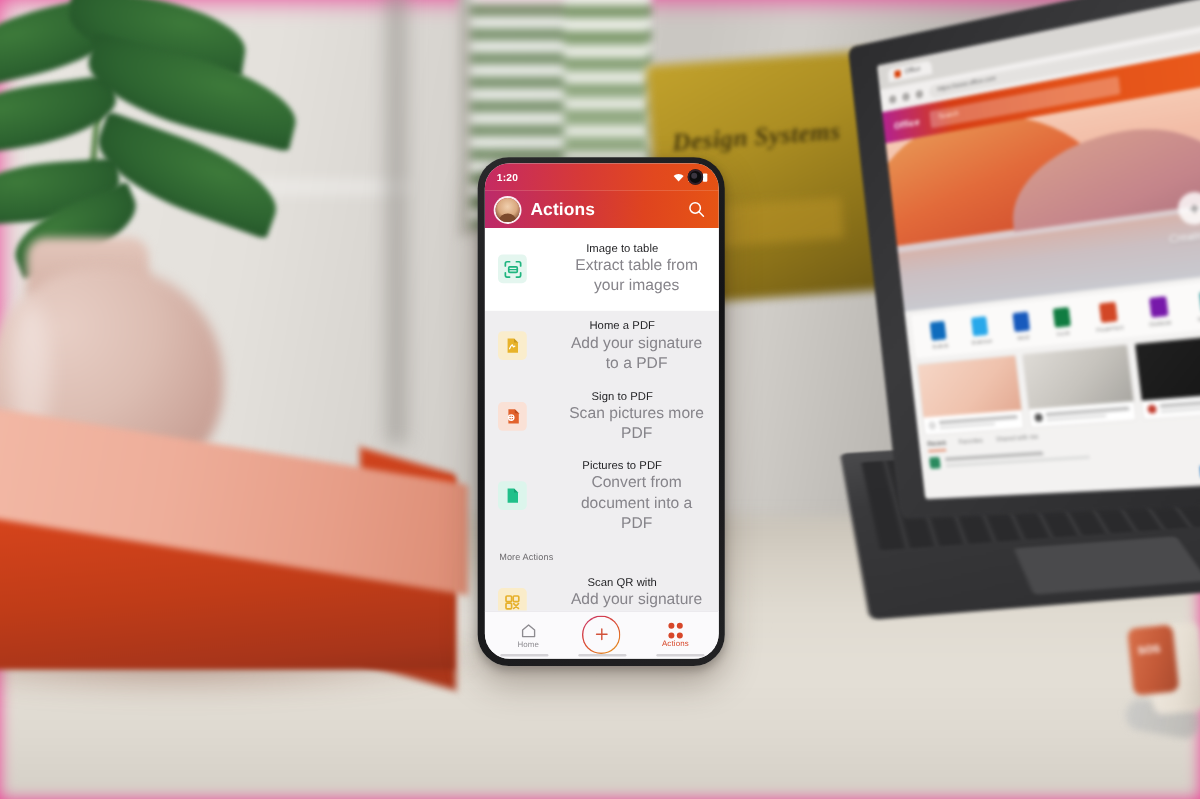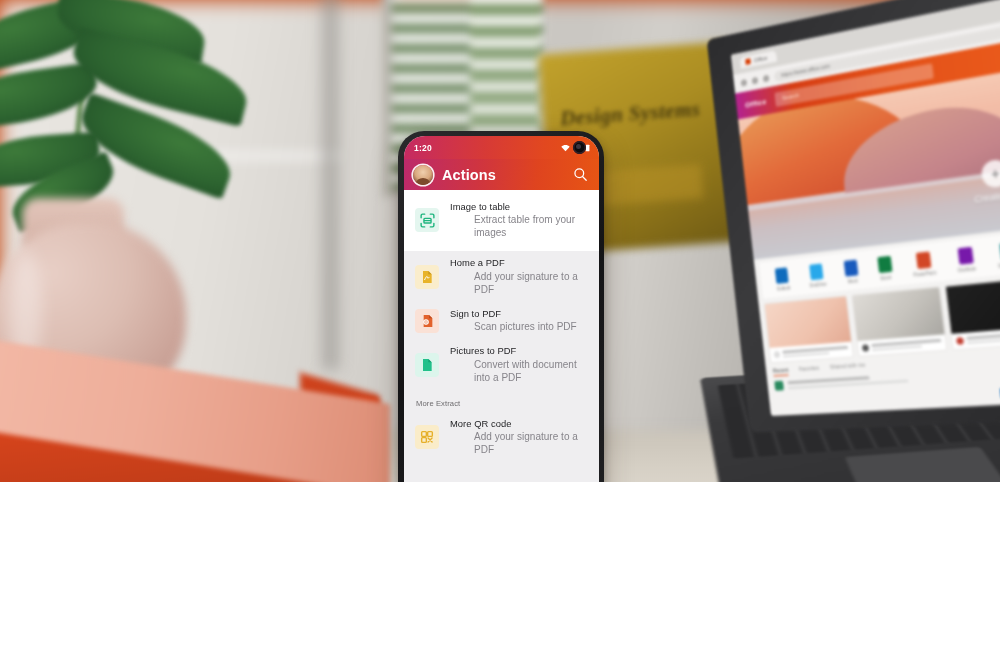--- a/index.html
+++ b/index.html
@@ -9,23 +9,23 @@
     width: 1000px;
     height: 666px;
     overflow: hidden;
     font-family: "Liberation Sans", sans-serif;
   }
 
   
   .scene {
     position: relative;
     width: 1000px;
-    height: 482px;
+    height: 666px;
     overflow: hidden;
-    background: #c2410c;
+    background: #ec4899;
   }
 
   
   .bg-wall {
     position: absolute;
     left: 0; top: 0;
     width: 1000px; height: 470px;
     background:
       linear-gradient(100deg,
         #e9e6e1 0%, #e4e1dc 22%,
@@ -557,29 +557,29 @@
     gap: 11px;
     padding: 6px 12px 6px 11px;
     cursor: pointer;
   }
   .action-ico {
     width: 24px; height: 24px;
     border-radius: 4px;
     flex: none;
     display: flex; align-items: center; justify-content: center;
   }
-  .action-txt { min-width: 0; }
+  .action-txt { min-width: 0; text-align: center; }
   .action-title {
     font-size: 9.4px;
     color: #1f1f22;
     line-height: 1.22;
     letter-spacing: .05px;
   }
   .action-sub {
-    font-size: 10px;
+    font-size: 13px;
     color: #86848a;
     line-height: 1.3;
     margin-top: 1px;
     letter-spacing: .02px;
     margin-left: 24px;
   }
 
   .list-block { background: #f4f3f5; }
   .list-block.plain { background: transparent; }
 
@@ -882,53 +882,53 @@
             <span class="action-ico" style="background:#fae1d6">
               <svg width="16" height="16" viewBox="0 0 24 24">
                 <path d="M7 3h8l5 5v13H7z" fill="#e2622c"></path>
                 <path d="M15 3v5h5z" fill="#bf4c1e"></path>
                 <circle cx="10.5" cy="13.5" r="3.4" fill="none" stroke="#fff" stroke-width="1.6"></circle>
                 <path d="M10.5 10.1v6.8M7.1 13.5h6.8" stroke="#fff" stroke-width="1.3"></path>
               </svg>
             </span>
             <span class="action-txt">
               <span class="action-title" style="display:block">Sign to PDF</span>
-              <span class="action-sub" style="display:block">Scan pictures into PDF</span>
+              <span class="action-sub" style="display:block">Scan pictures more PDF</span>
             </span>
           </div>
 
 
           <div class="action-row">
             <span class="action-ico" style="background:#dcf5ec">
               <svg width="16" height="16" viewBox="0 0 24 24">
                 <path d="M6 3h8l5 5v13H6z" fill="#21c08a"></path>
                 <path d="M14 3v5h5z" fill="#16a273"></path>
               </svg>
             </span>
             <span class="action-txt">
               <span class="action-title" style="display:block">Pictures to PDF</span>
-              <span class="action-sub" style="display:block">Convert with document into a PDF</span>
+              <span class="action-sub" style="display:block">Convert from document into a PDF</span>
             </span>
           </div>
         </div>
 
         <div class="list-block plain">
-          <div class="section-label">More Extract</div>
+          <div class="section-label">More Actions</div>
 
           <div class="action-row">
             <span class="action-ico" style="background:#faecc9">
               <svg width="16" height="16" viewBox="0 0 24 24">
                 <rect x="4" y="4" width="7" height="7" rx="1.3" fill="none" stroke="#e6b02b" stroke-width="2.1"></rect>
                 <rect x="13" y="4" width="7" height="7" rx="1.3" fill="none" stroke="#e6b02b" stroke-width="2.1"></rect>
                 <rect x="4" y="13" width="7" height="7" rx="1.3" fill="none" stroke="#e6b02b" stroke-width="2.1"></rect>
                 <path d="M13.6 13.6l6 6M19.6 13.6l-6 6" stroke="#e6b02b" stroke-width="2.1" stroke-linecap="round"></path>
               </svg>
             </span>
             <span class="action-txt">
-              <span class="action-title" style="display:block">More QR code</span>
+              <span class="action-title" style="display:block">Scan QR with</span>
               <span class="action-sub" style="display:block">Add your signature to a PDF</span>
             </span>
           </div>
         </div>
       </div>
 
       <div class="bottomnav">
         <div class="navitem">
           <svg width="15" height="15" viewBox="0 0 24 24">
             <path d="M4 11.2 12 4.4l8 6.8V20H4z" fill="none" stroke="#8d8b90" stroke-width="1.8" stroke-linejoin="round" stroke-linecap="round"></path>

